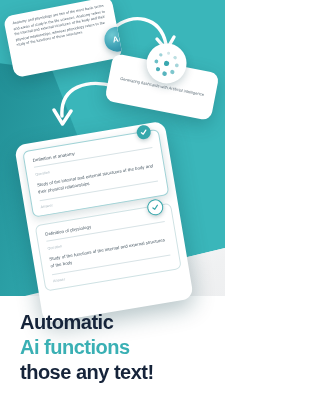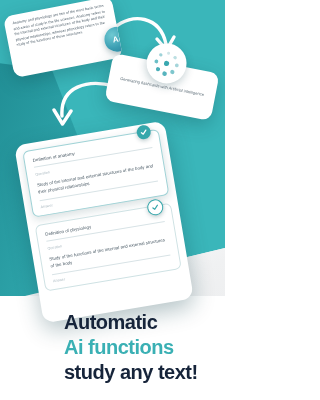--- a/index.html
+++ b/index.html
@@ -212,21 +212,20 @@
     top: 310px;
     width: 190px;
   }
   #headline .line {
     font-size: 20px;
     font-weight: 700;
     line-height: 25px;
     letter-spacing: -0.5px;
     color: #16243a;
     white-space: nowrap;
-    margin-left: 44px;
   }
   #headline .line.accent { color: #3ab0b4; }
 </style>
 </head>
 <body>
 
 <div id="screen">
 
   <div class="bg-teal-clip"></div>
   <div class="bg-shadow-wedge"></div>
@@ -291,16 +290,16 @@
       <div class="fc-label">Question</div>
       <div class="fc-answer">Study of the functions of the internal and external structures of the body</div>
       <div class="fc-label bottom">Answer</div>
     </div>
 
   </div>
 
   <div id="headline">
     <div class="line">Automatic</div>
     <div class="line accent">Ai functions</div>
-    <div class="line">study any text!</div>
+    <div class="line">those any text!</div>
   </div>
 
 </div>
 
 </body></html>

